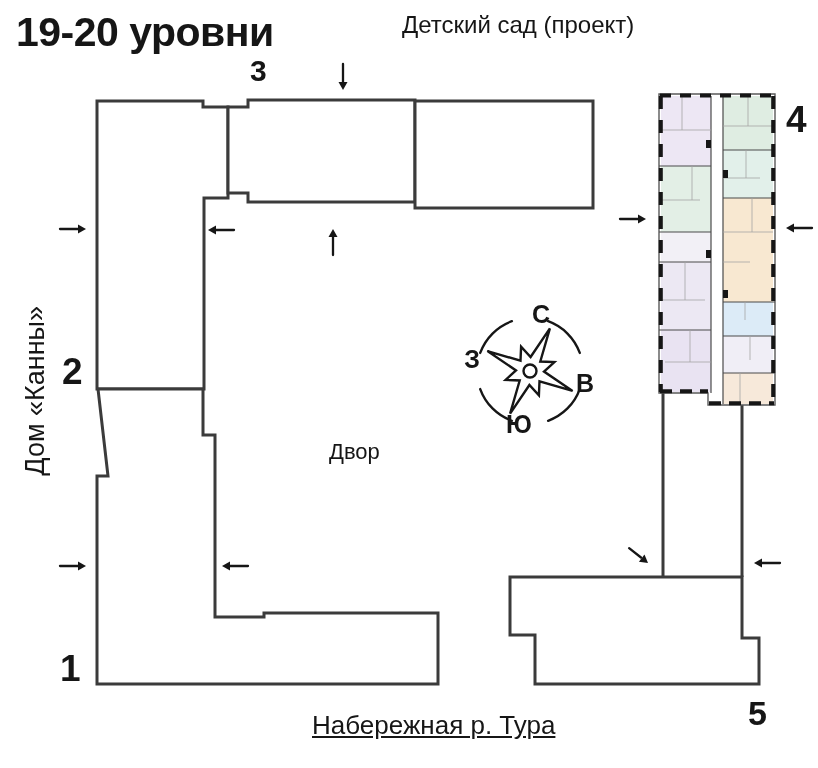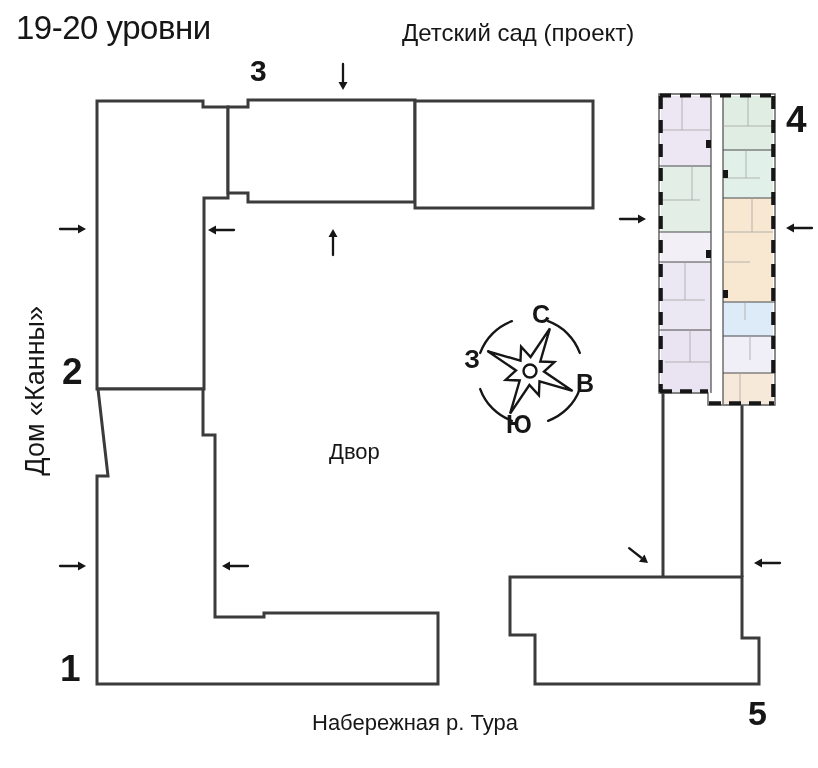--- a/index.html
+++ b/index.html
@@ -13,31 +13,31 @@
   .wall{stroke:var(--wall,#3b3b3b);stroke-width:3;fill:#ffffff;stroke-linejoin:miter;}
   .wline{stroke:var(--wall,#3b3b3b);stroke-width:3;fill:none;}
   .thin{stroke:#4a4a4a;stroke-width:1.2;fill:none;}
   .hair{stroke:#a5a5a5;stroke-width:0.8;fill:none;}
   .win{stroke:var(--ink,#161616);fill:none;}
   .ink-line{stroke:var(--ink,#161616);stroke-width:2.3;fill:none;stroke-linecap:round;}
   .ink-fill{fill:var(--ink,#161616);stroke:none;}
   .compass-arc{stroke:var(--ink,#161616);stroke-width:2.4;fill:none;stroke-linecap:round;}
   .compass-star{stroke:var(--ink,#161616);stroke-width:2.4;fill:#ffffff;stroke-linejoin:miter;}
   .lbl{position:absolute;white-space:nowrap;line-height:1.1;}
-  .title{left:16px;top:10px;font-size:33px;font-weight:400;letter-spacing:-0.5px;}
-  .kgarten{left:402px;top:20px;font-size:24px;}
+  .title{left:16px;top:10px;font-size:41px;font-weight:700;letter-spacing:-0.5px;}
+  .kgarten{left:402px;top:12px;font-size:24px;}
   .bnum{font-weight:700;}
   .n3{left:250px;top:54px;font-size:30px;}
   .n4{left:786px;top:100px;font-size:37px;}
   .n2{left:62px;top:352px;font-size:37px;}
   .n1{left:60px;top:649px;font-size:37px;}
   .n5{left:748px;top:695px;font-size:34px;}
   .kanny{left:-76px;top:376px;width:224px;text-align:center;font-size:27px;transform:rotate(-90deg);}
   .dvor{left:329px;top:440px;font-size:22px;}
-  .embank{left:312px;top:711px;font-size:22px;}
+  .embank{left:312px;top:711px;font-size:26px;text-decoration:underline;}
   .cletter{position:absolute;font-size:25px;font-weight:700;transform:translate(-50%,-50%);}
 </style>
 </head>
 <body>
 
 <svg id="plan-svg" width="818" height="768" viewBox="0 0 818 768">
 
   <path class="wall" d="M97,101 H203 V107 H228 V198 H204 V389 H97 Z"></path>
 
   <path class="wall" d="M248,100 H415 V202 H248 V193 H228 V107 H248 Z"></path>

